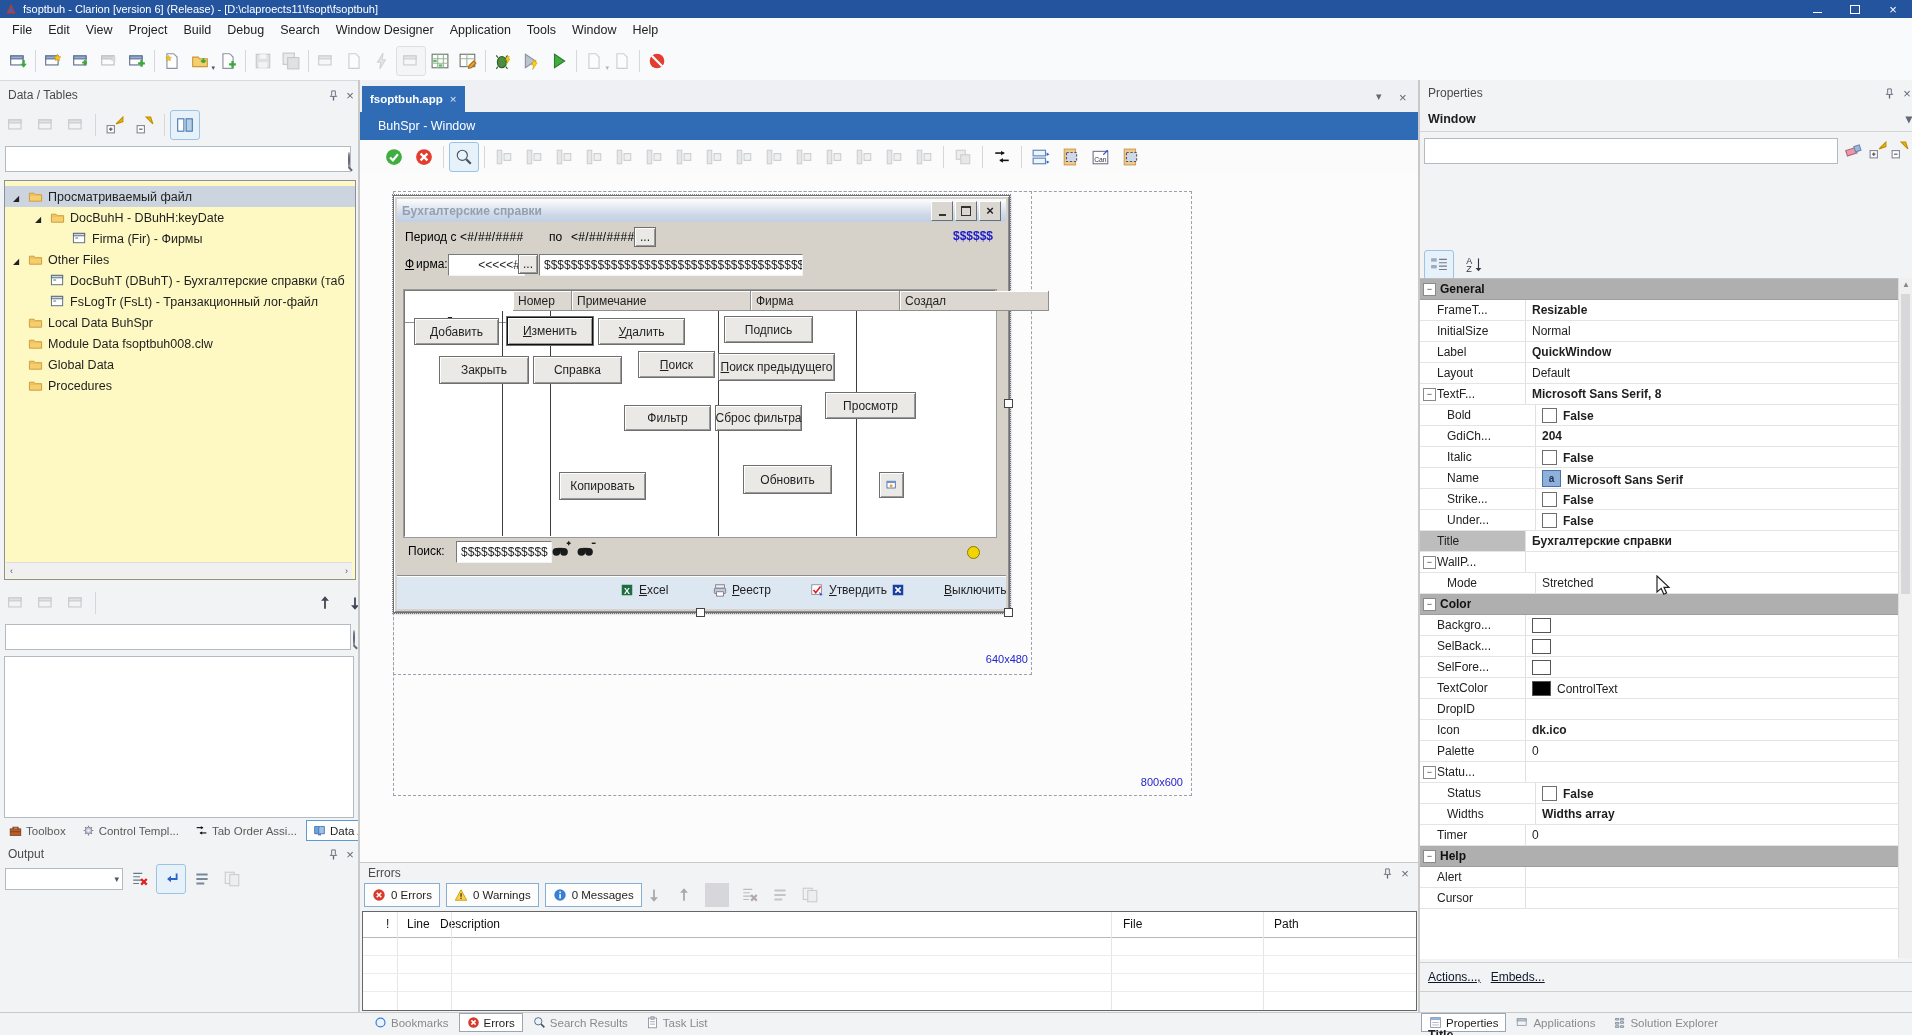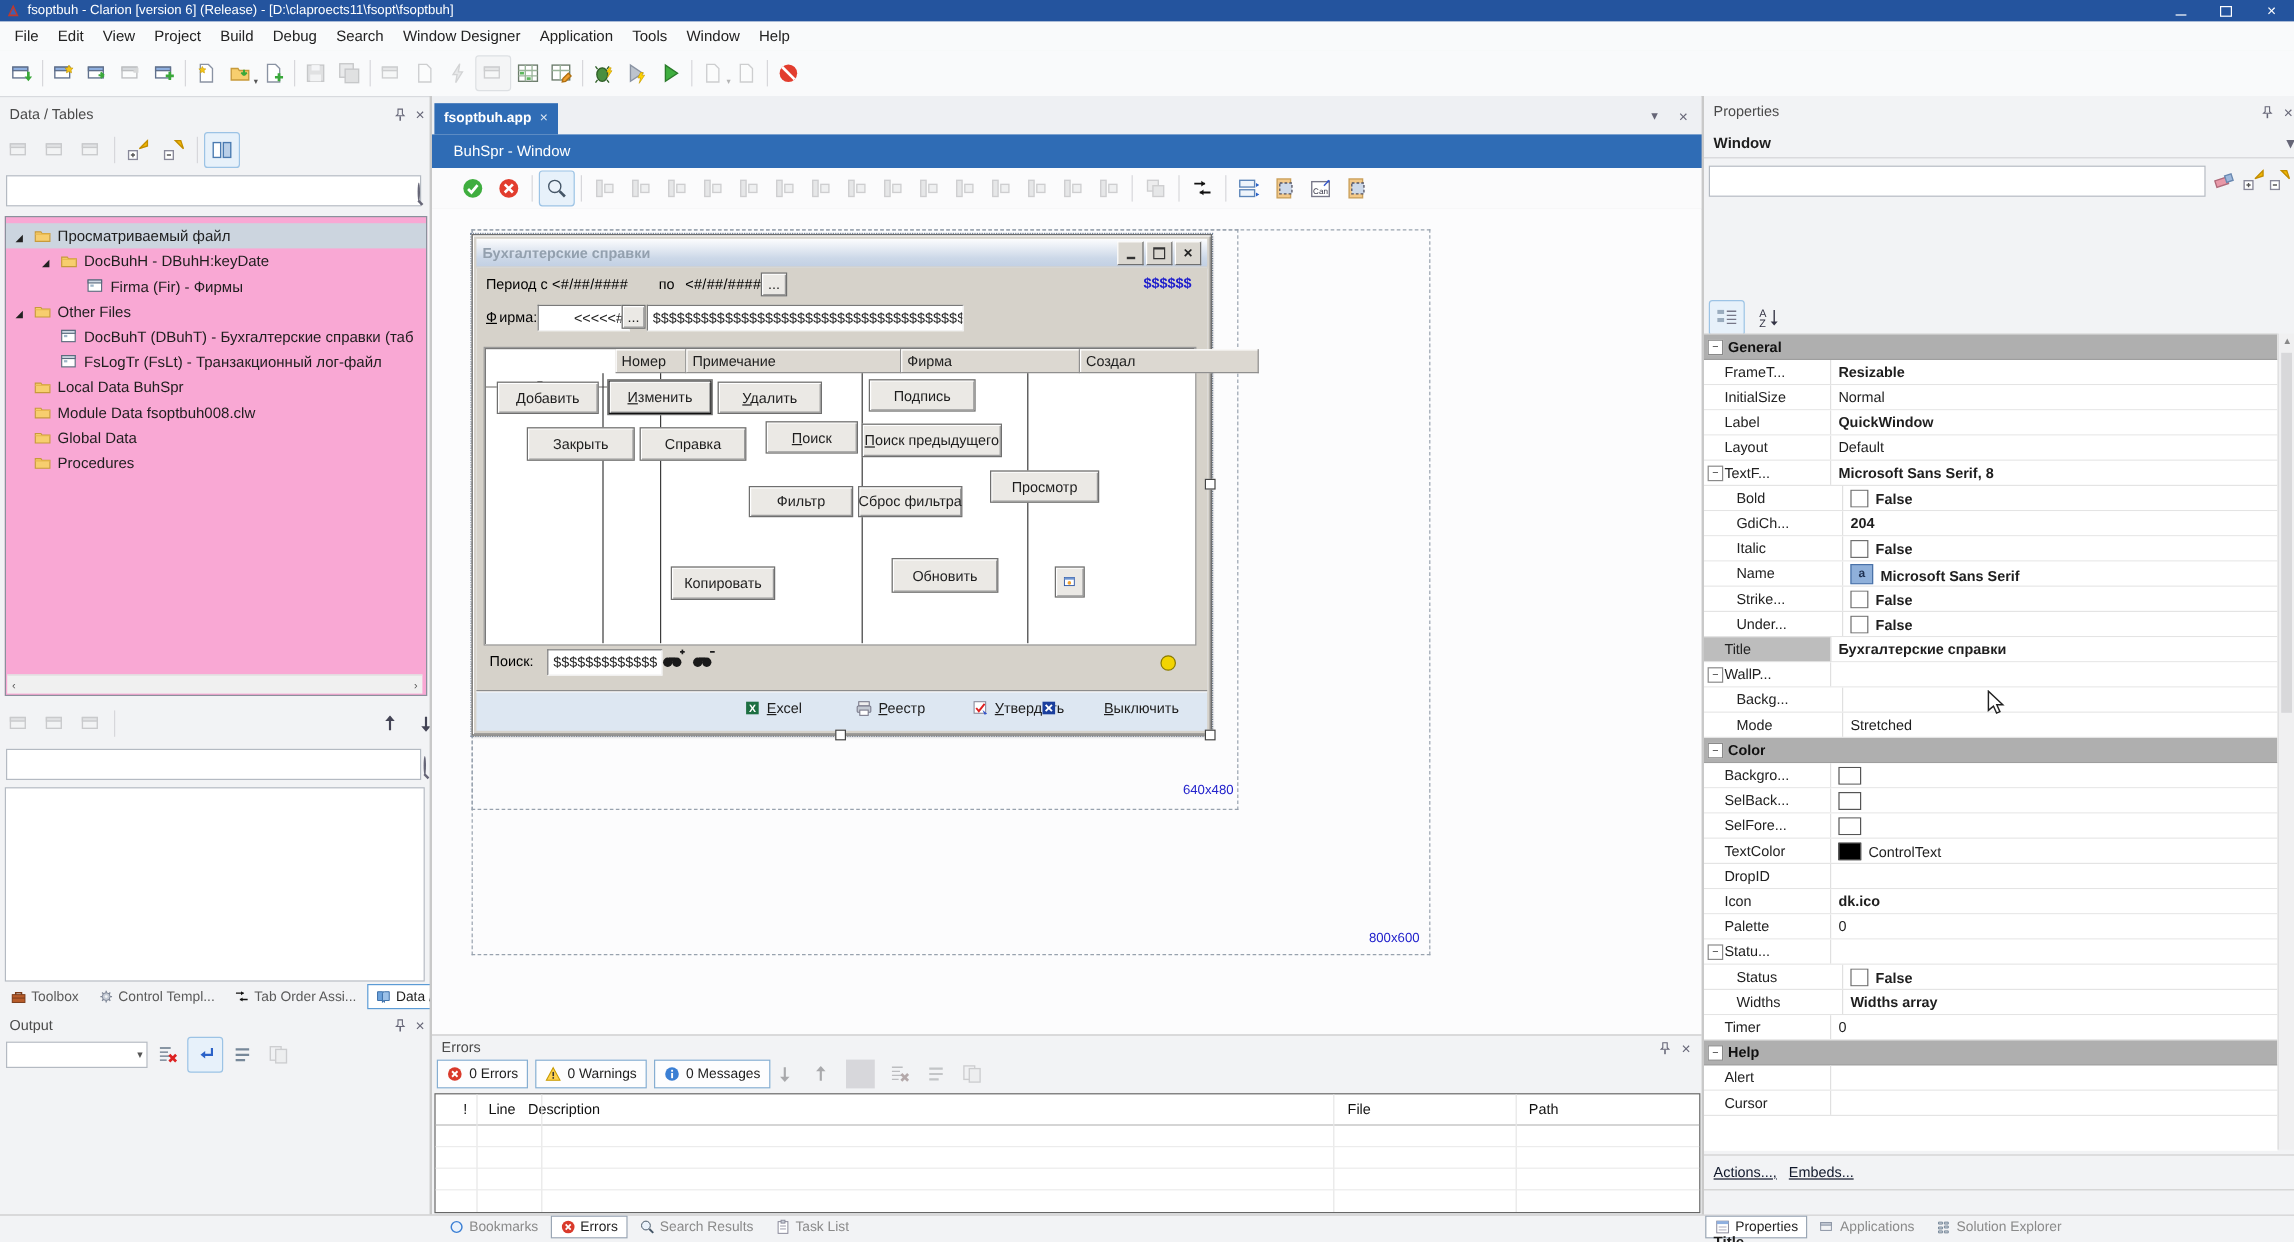--- a/index.html
+++ b/index.html
@@ -31,21 +31,21 @@
   .phead{font-size:12px;color:#4a4a4a;}
   .mini{width:14px;height:14px;display:flex;align-items:center;justify-content:center;color:#667;}
   .mini svg{width:11px;height:11px;}
   .mini.x::before{content:"×";font-size:13px;color:#667;}
   .searchbox{background:#fff;border:1px solid #b4bac2;height:24px;display:flex;align-items:center;padding:0 4px;}
   .searchbox input{border:none;outline:none;flex:1;font:inherit;background:transparent;}
   .mag{width:7px;height:7px;border:1.5px solid #667;border-radius:50%;position:relative;margin-right:3px;}
   .mag::after{content:"";position:absolute;width:5px;height:1.5px;background:#667;transform:rotate(45deg);right:-4px;bottom:-2px;}
   .vsplit{background:#c9c9c9;}
   
-  .tree{background:#f9a8d4;border:1px solid #8a919c;overflow:hidden;}
+  .tree{background:#fef9c3;border:1px solid #8a919c;overflow:hidden;}
   .titem{height:21px;display:flex;align-items:center;white-space:nowrap;overflow:hidden;
          padding-left:calc(8px + var(--lv,0)*22px);font-size:12.5px;}
   .titem.selected{background:#ccd5df;}
   .tarrow{width:15px;flex:none;}
   .tarrow::before{content:"◢";font-size:8px;color:#222;}
   .ticon{width:20px;flex:none;}
   .ticon svg{width:15px;height:15px;}
   .hscroll{position:absolute;left:1px;bottom:1px;width:346px;height:15px;background:#f0f0f0;display:flex;align-items:center;justify-content:space-between;border-top:1px solid #ddd;font-size:9px;color:#555;}
   .hscroll span{padding:0 4px;}
   .dtabs{display:flex;gap:2px;align-items:flex-end;}
@@ -1154,21 +1154,21 @@
               <span>
                 <svg width="16" height="16" viewBox="0 0 16 16" xmlns="http://www.w3.org/2000/svg">
                   <rect x="2" y="2" width="11" height="11" fill="#fff" stroke="#889"></rect>
                   <path d="M4 8l2.5 3L12 4" stroke="#d22" stroke-width="1.8" fill="none"></path>
                   <path d="M10 10l4.5 3.5-2.5 1z" fill="#35c"></path>
                 </svg>
               </span>
               <span><u>У</u>твердить</span>
             </span>
 
-            <span class="ffoot" style="top: 0px; left: 470px; gap: 39px;">
+            <span class="ffoot" style="top: 0px; left: 494px; gap: 39px;">
               <span>
                 <svg width="16" height="16" viewBox="0 0 16 16" xmlns="http://www.w3.org/2000/svg">
                   <rect x="2" y="2" width="12" height="12" fill="#1a3f9e"></rect>
                   <path d="M5 5l6 6M11 5l-6 6" stroke="#fff" stroke-width="1.8"></path>
                 </svg>
               </span>
               <span><u>В</u>ыключить</span>
             </span>
           </div>
       </div>
@@ -1550,28 +1550,20 @@
 
         <div class="prow">
           <span class="pexp"></span>
           <span class="plabel">WallP...</span>
           <span class="pval">
 
             <span></span>
           </span>
         </div>
 
-        <div class="prow" style="--lv: 1;">
-
-          <span class="plabel">Backg...</span>
-          <span class="pval">
-
-            <span></span>
-          </span>
-        </div>
 
         <div class="prow" style="--lv: 1;">
 
           <span class="plabel">Mode</span>
           <span class="pval">
 
             <span>Stretched</span>
           </span>
         </div>
 

